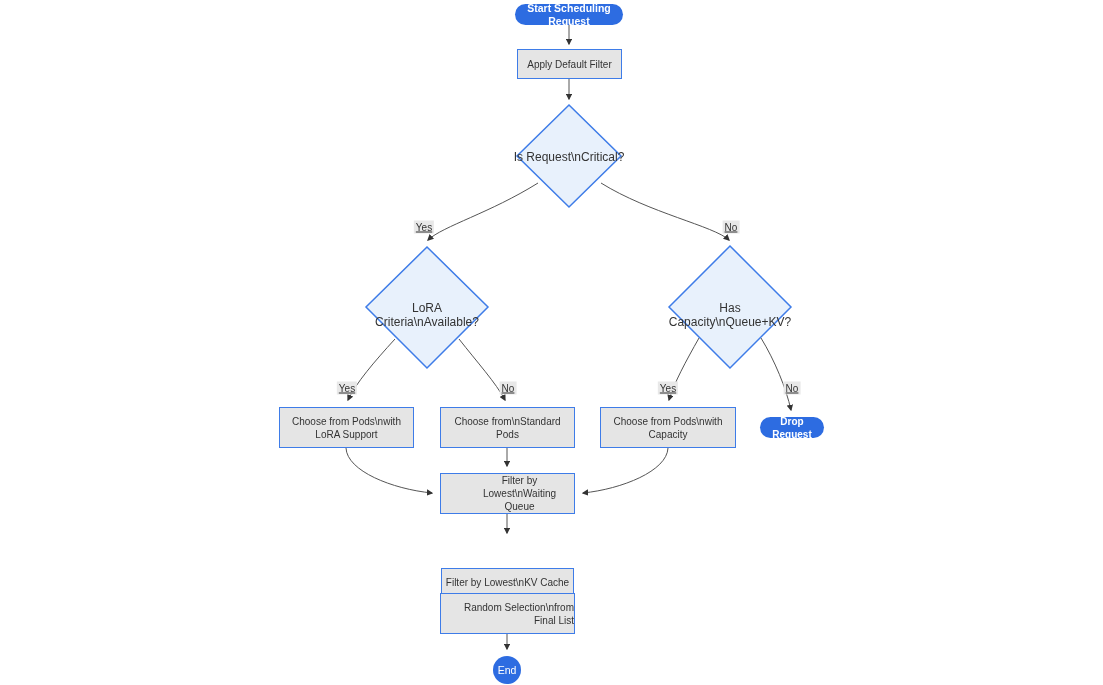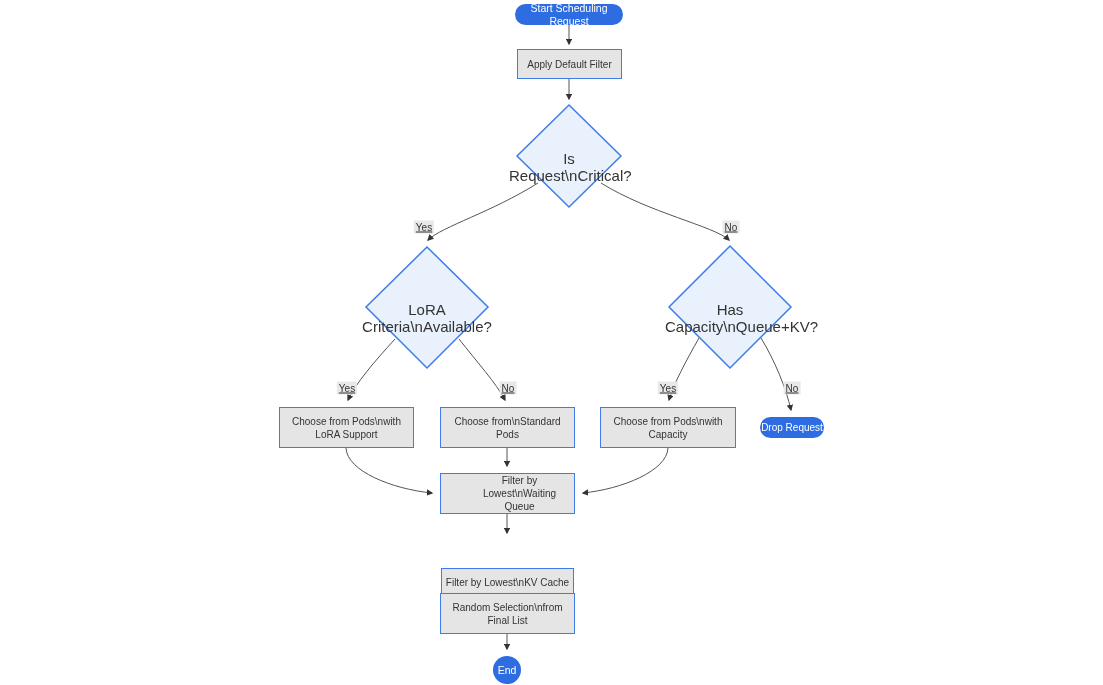--- a/index.html
+++ b/index.html
@@ -34,37 +34,37 @@
     line-height: 13px;
   }
   .rect-node {
     background: #e5e5e5;
     border: 1.4px solid #3e7ce8;
   }
   .rect-node .lines { width: 100%; }
   .pill-node {
     background: #2d6ce1;
     color: #ffffff;
-    font-weight: normal;
+    font-weight: bold;
     border-radius: 12px;
     font-size: 10.5px;
   }
   .circle-node {
     background: #2d6ce1;
     color: #ffffff;
     font-weight: normal;
     border-radius: 50%;
     font-size: 10.5px;
   }
   .diamond-label {
     position: absolute;
     z-index: 3;
     text-align: center;
     color: #333333;
-    font-size: 15px;
+    font-size: 12px;
   }
   .edge-label {
     position: absolute;
     z-index: 3;
     transform: translate(-50%, -50%);
     background: #e8e8e8;
     color: #333333;
     font-size: 10px;
     padding: 0 2px;
     line-height: 13px;
@@ -136,21 +136,21 @@
 
   <div class="node rect-node" style="left:440px; top:473px; width:135px; height:41px;padding-left:24px;">
     <div class="lines">
       <div>Filter by Lowest\nWaiting</div>
       <div>Queue</div>
     </div>
   </div>
 
   <div class="node rect-node" style="left:441px; top:568px; width:133px; height:28px;">Filter by Lowest\nKV Cache</div>
 
-  <div class="node rect-node" style="left:440px; top:593px; width:135px; height:41px;">
+  <div class="node rect-node" style="left:440px; top:593px; width:135px; height:41px;text-align:right;">
     <div class="lines">
       <div>Random Selection\nfrom</div>
       <div>Final List</div>
     </div>
   </div>
 
   <div class="node circle-node" style="left:493px; top:656px; width:28px; height:28px;">End</div>
 
   <div class="edge-label" style="left:424px; top:227px;">Yes</div>
   <div class="edge-label" style="left:731px; top:227px;">No</div>

